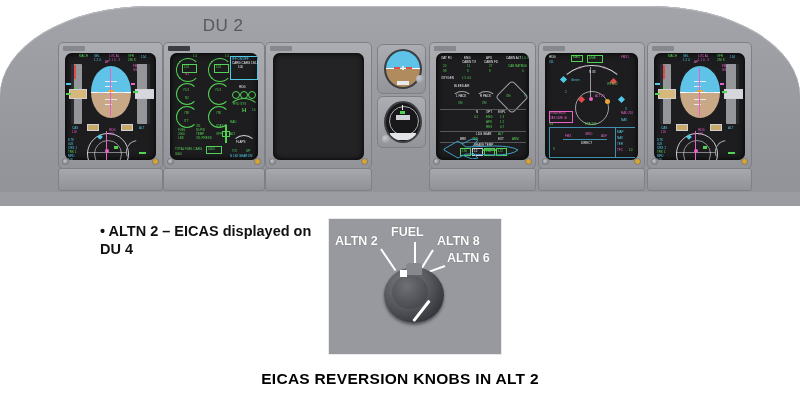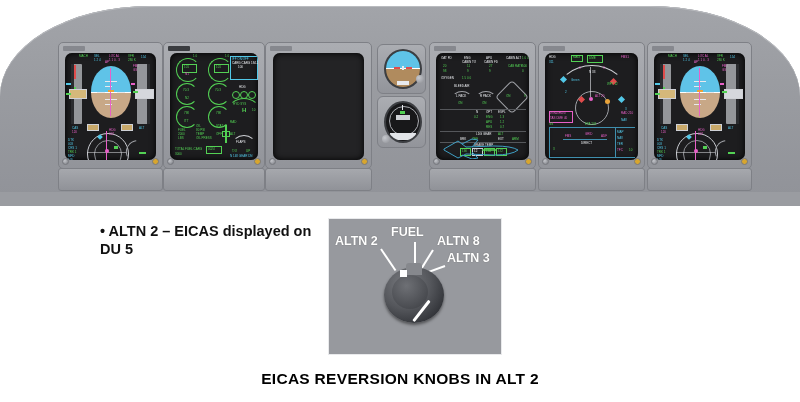--- a/index.html
+++ b/index.html
@@ -107,20 +107,21 @@
 </head>
 <body>
 
 <div id="cockpit-panel">
   <div class="panel-body">
     <div class="panel-inner-shade"></div>
     <div class="panel-edge"></div>
   </div>
   <div class="panel-floor"></div>
 
+  <div id="du2-label">DU 2</div>
 
   <div class="du" style="left:58px;top:36px;width:103px;height:125px;">
     <div class="bezel-tab"></div>
     <div class="screen" style="left:6px;top:10px;width:91px;height:107px;">
 
       <div class="txt t-g" style="left:14px;top:2px;">MACH</div>
       <div class="txt t-c" style="left:29px;top:2px;">SEL</div>
       <div class="txt t-c" style="left:29px;top:6px;">1 2 4</div>
       <div class="txt t-m" style="left:44px;top:2px;">LOC AL</div>
       <div class="txt t-m" style="left:44px;top:6px;">1 1 0 . 3</div>
@@ -504,28 +505,28 @@
     </div>
     <div class="screw" style="left:3px;bottom:3px;"></div>
     <div class="screw" style="right:3px;bottom:3px;background:#d8a62e;"></div>
   </div>
   <div class="du-base" style="left:647px;top:162px;width:103px;height:21px;">
     <div class="screw" style="position:absolute;left:5px;top:7px;"></div>
     <div class="screw" style="position:absolute;right:5px;top:7px;"></div>
   </div>
 </div>
 
-<div id="caption">• ALTN 2 – EICAS displayed on DU 5</div>
+<div id="caption">• ALTN 2 – EICAS displayed on DU 4</div>
 
 <div id="knob-panel">
 
   <div class="lbl" style="left:6px;top:15px;">ALTN 2</div>
   <div class="lbl" style="left:62px;top:6px;">FUEL</div>
   <div class="lbl" style="left:108px;top:15px;">ALTN 8</div>
-  <div class="lbl" style="left:118px;top:32px;">ALTN 3</div>
+  <div class="lbl" style="left:118px;top:32px;">ALTN 6</div>
 
   <div class="lead" style="left:52px;top:29px;width:26px;transform:rotate(56deg);"></div>
   <div class="lead" style="left:86px;top:22px;width:22px;transform:rotate(90deg);"></div>
   <div class="lead" style="left:104px;top:30px;width:24px;transform:rotate(122deg);"></div>
   <div class="lead" style="left:116px;top:46px;width:26px;transform:rotate(160deg);"></div>
 
   <div class="knob-body">
     <div class="knob-collar"></div>
     <div class="knob-inner"></div>
     <div class="knob-pointer"></div>

